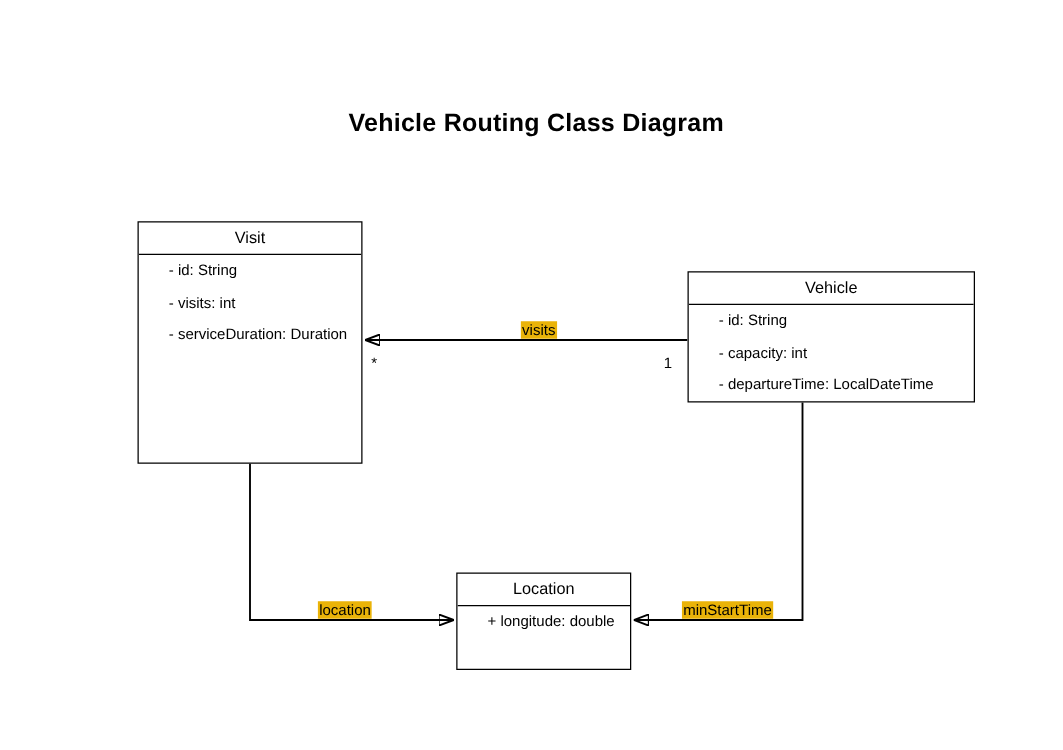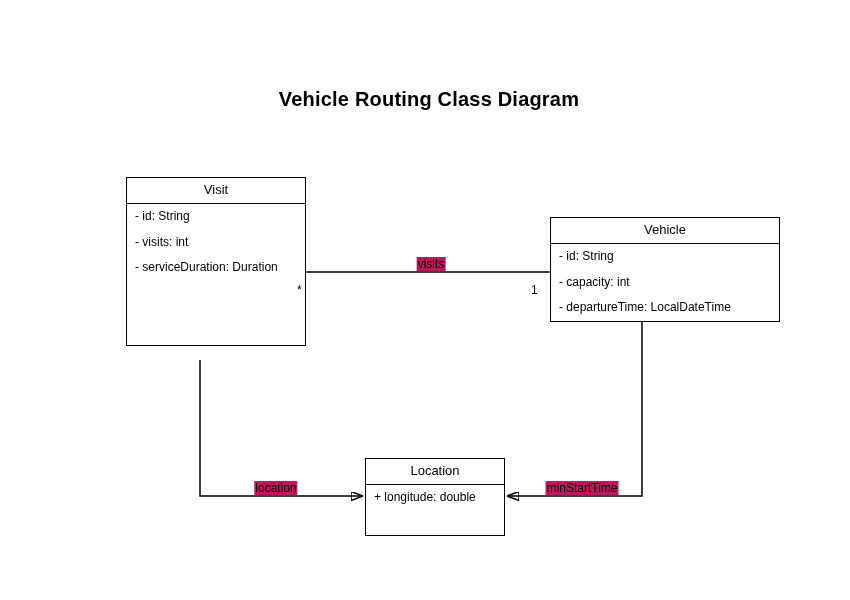--- a/index.html
+++ b/index.html
@@ -53,31 +53,32 @@
     border-bottom: 1.5px solid #000000;
     text-align: center;
     font-size: 13px;
   }
   .class-attr {
     height: 25.5px;
     line-height: 25.5px;
     padding-left: 8px;
     font-size: 12px;
     white-space: nowrap;
+    margin-left: 16px;
   }
-  .box-visit    { left: 126px; top: 177px; width: 180px; height: 169px; }
+  .box-visit    { left: 110px; top: 177px; width: 180px; height: 194px; }
   .box-vehicle  { left: 550px; top: 217px; width: 230px; height: 105px; }
   .box-location { left: 365px; top: 458px; width: 140px; height: 78px; }
   .edge-label {
     position: absolute;
     font-size: 12px;
     line-height: 14px;
     transform: translateX(-50%);
     white-space: nowrap;
-    background: #be185d;
+    background: #eab308;
     padding: 0 1px;
   }
   .multiplicity {
     position: absolute;
     font-size: 12px;
     line-height: 14px;
     white-space: nowrap;
   }
 </style>
 </head>

